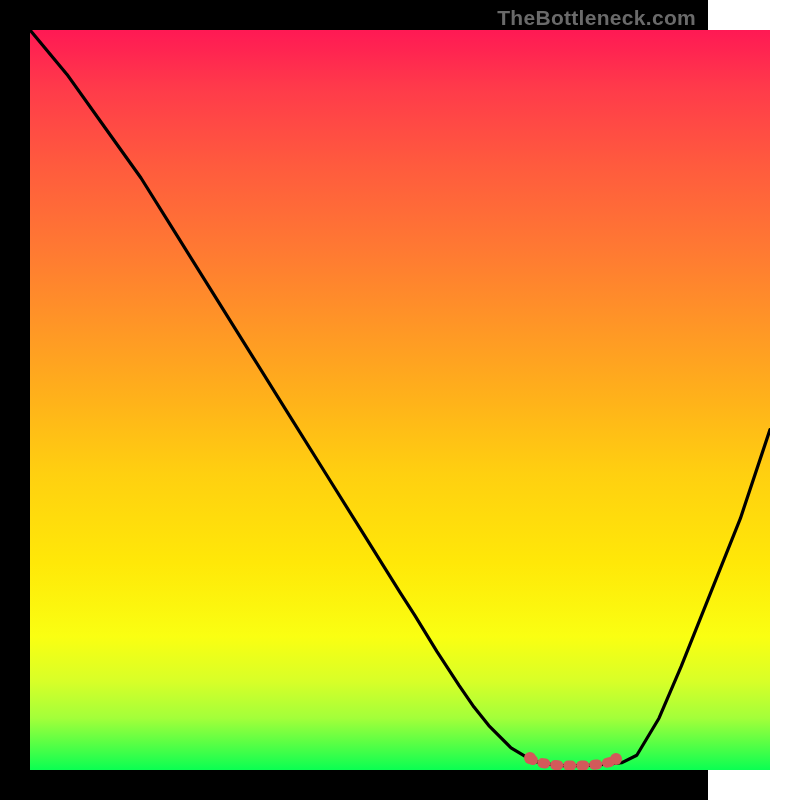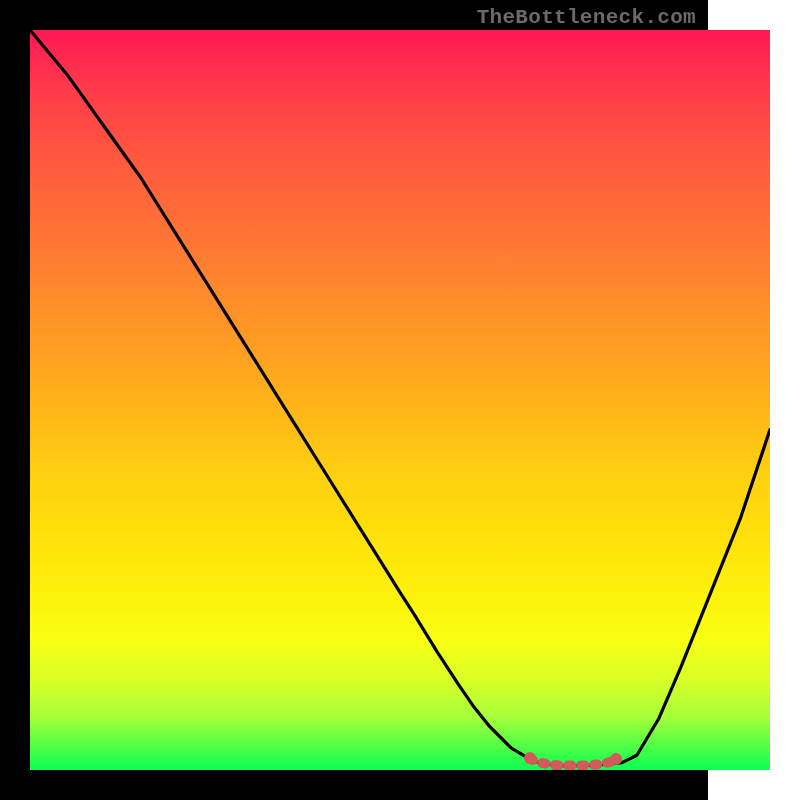--- a/index.html
+++ b/index.html
@@ -8,21 +8,20 @@
     width: 800px;
     height: 800px;
     overflow: hidden;
     font-family: Arial, Helvetica, sans-serif;
   }
   .frame {
     position: relative;
     width: 708px;
     height: 800px;
     background: #000;
-    font-family: Liberation Mono, monospace;
   }
   .plot-area {
     position: absolute;
     left: 30px;
     top: 30px;
     width: 740px;
     height: 740px;
     
     background: linear-gradient(
       to bottom,

